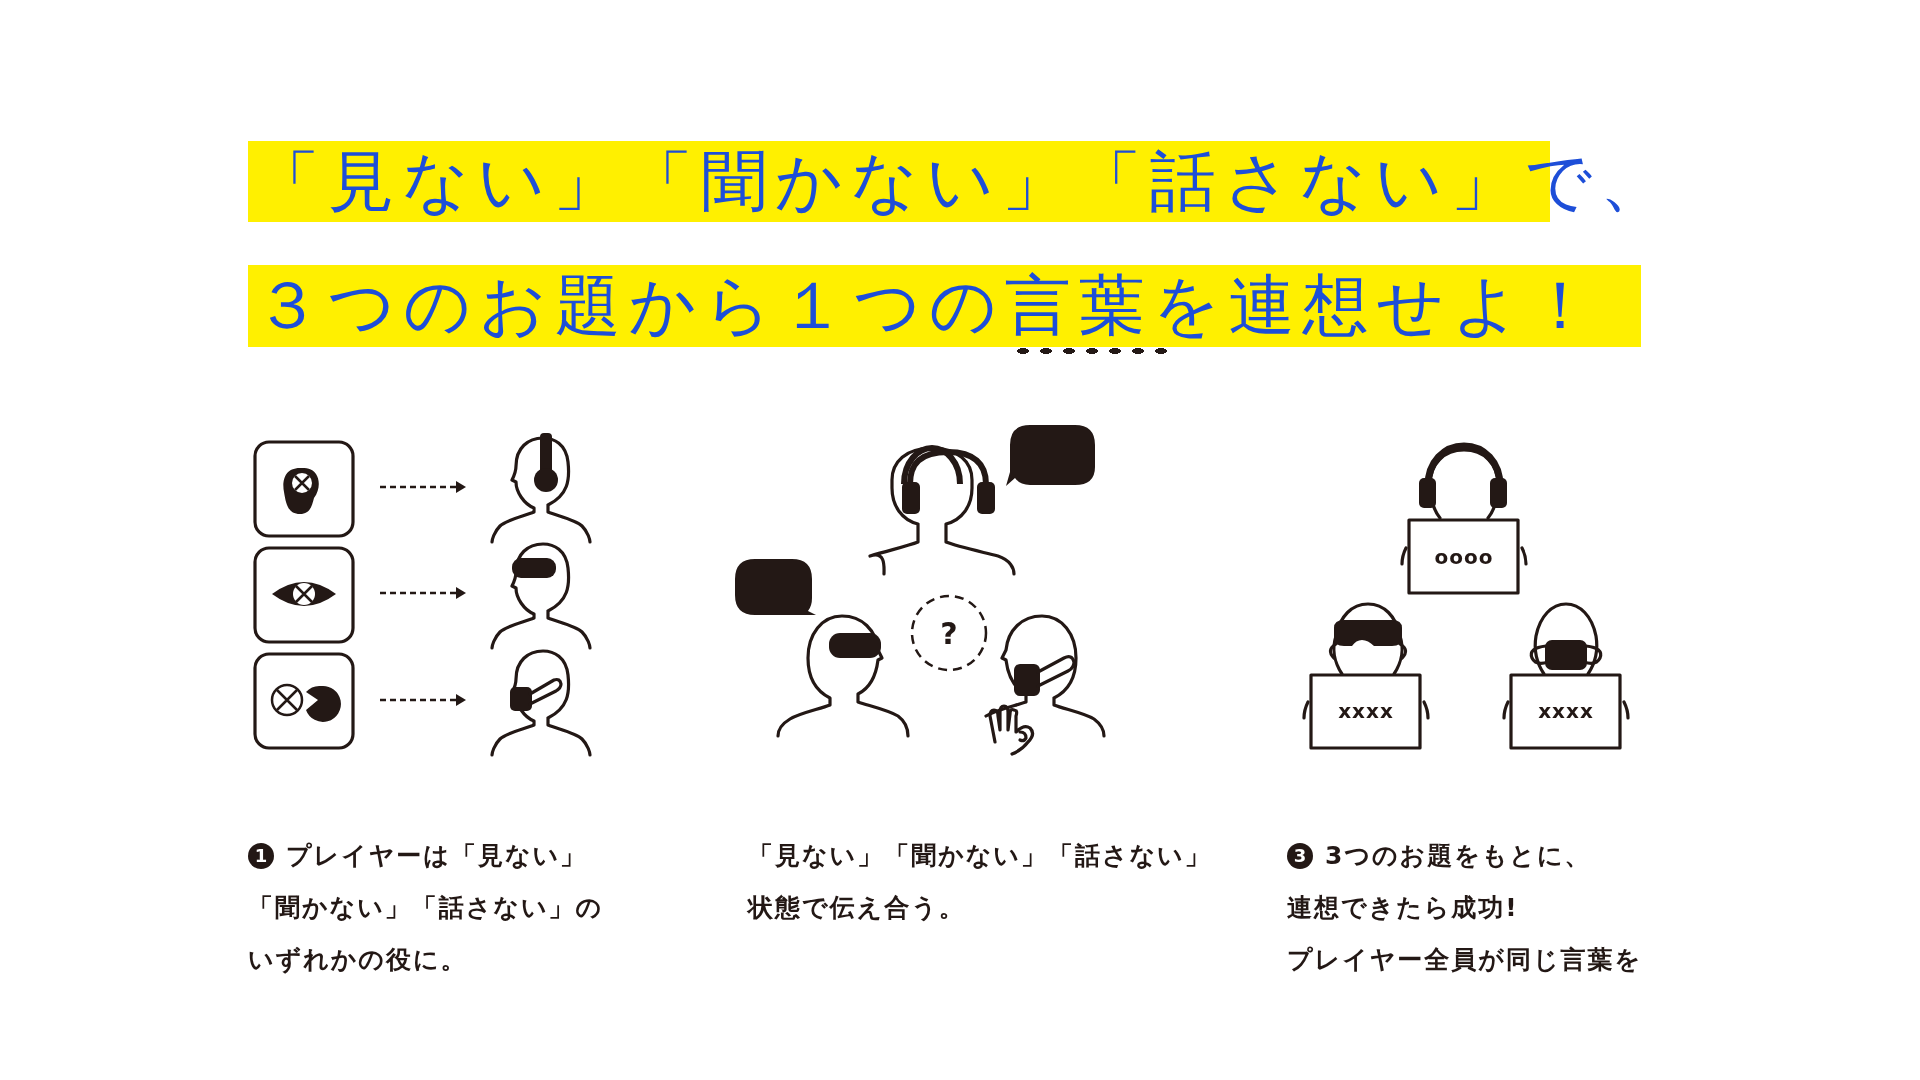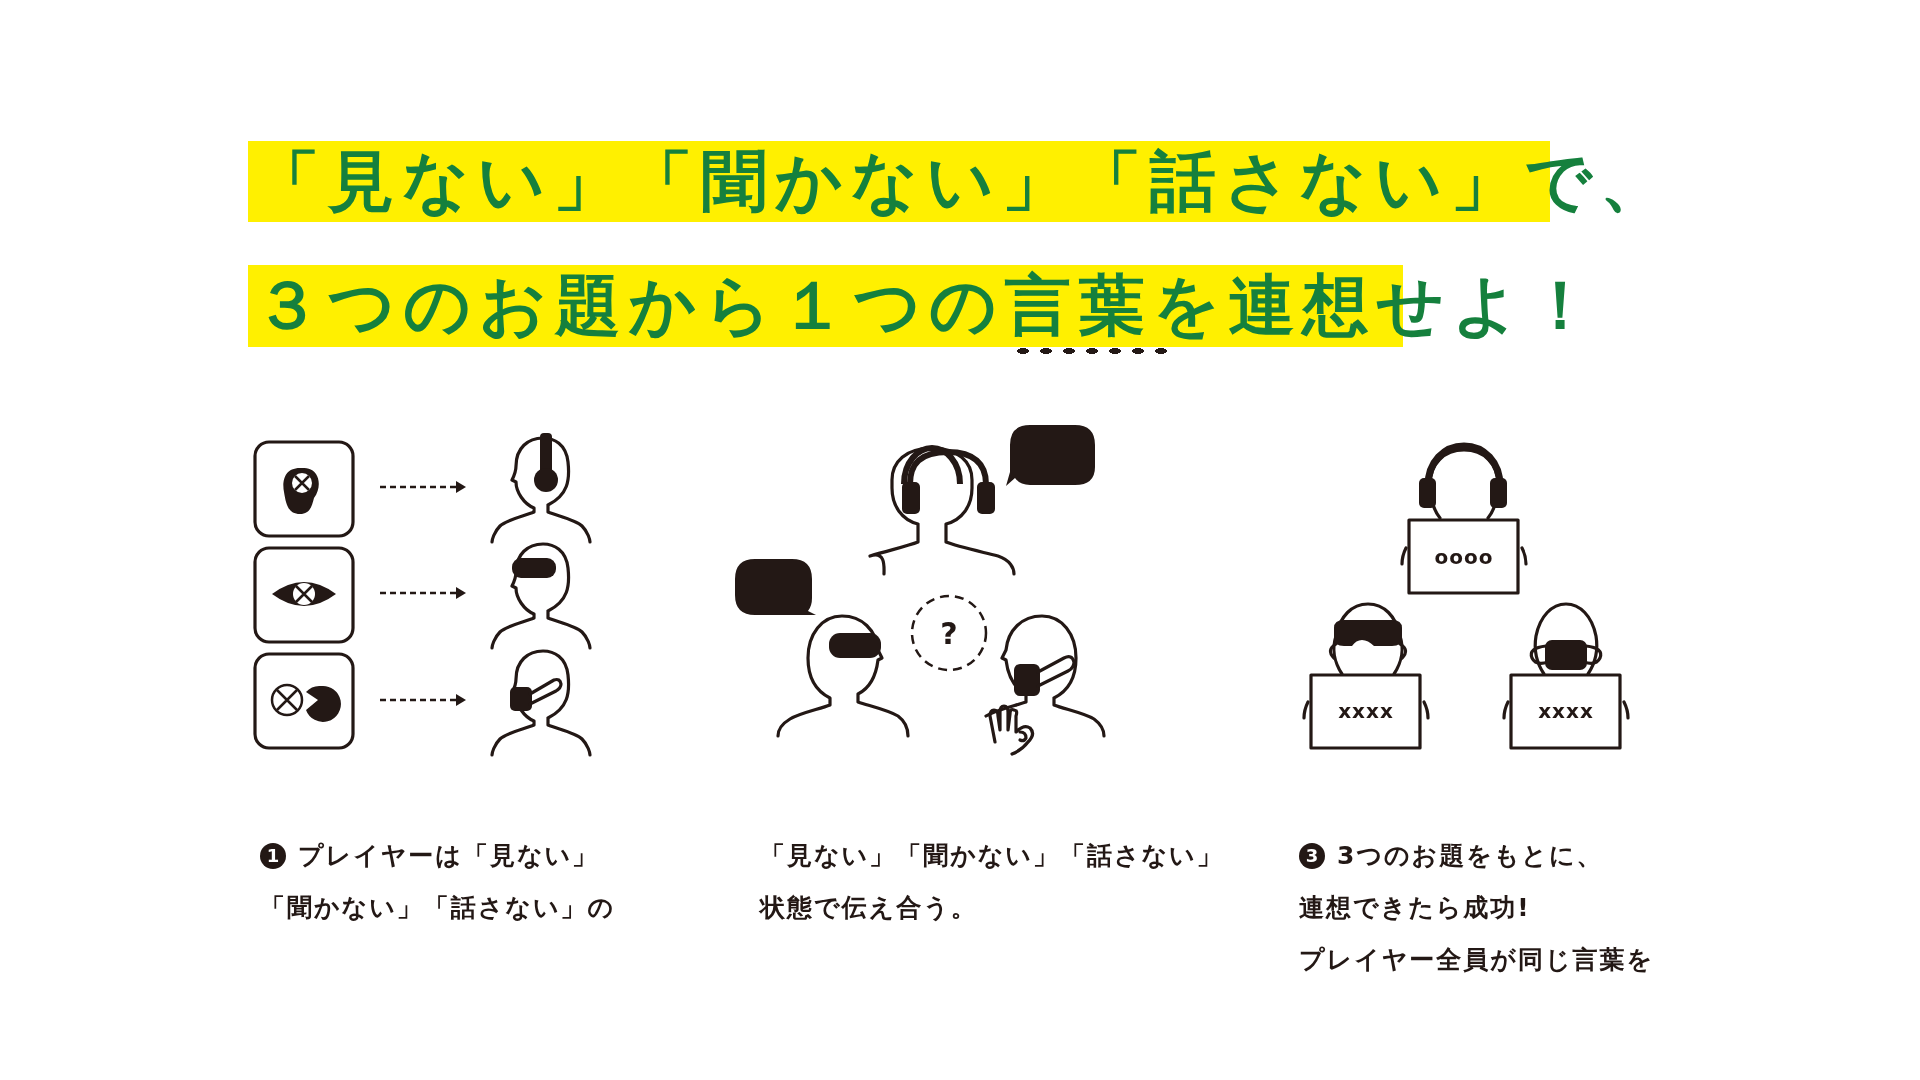--- a/index.html
+++ b/index.html
@@ -1,43 +1,43 @@
 <!DOCTYPE html>
 <html><head>
   <meta charset="utf-8">
   <style>
     html, body { margin: 0; padding: 0; }
     body {
       width: 1920px; height: 1080px; background: #ffffff; position: relative; overflow: hidden;
       font-family: "DejaVu Sans", "Liberation Sans", sans-serif; color: #231815;
     }
     .headline {
-      position: absolute; left: 248px; background: #FFF000; color: #15803d;
-      font-weight: bold; font-size: 66px; line-height: 82px; letter-spacing: 8px;
+      position: absolute; left: 248px; background: #FFF000; color: #1d4ed8;
+      font-weight: normal; font-size: 66px; line-height: 82px; letter-spacing: 8px;
       padding: 0 10px 0 6px; white-space: nowrap; box-sizing: border-box;
     }
     #hl1 { top: 141px; width: 1302px; height: 81px; }
-    #hl2 { top: 265px; width: 1155px; height: 82px; }
+    #hl2 { top: 265px; width: 1393px; height: 82px; }
     .dotted {
       position: absolute; left: 1017px; top: 348px; width: 158px; height: 6px;
       background-image: radial-gradient(ellipse 6px 3px at 6px 3px, #231815 95%, transparent 100%);
       background-size: 23px 6px; background-repeat: repeat-x;
     }
     .illus { position: absolute; text-align: right; }
     #illus1 { left: 248px; top: 430px; width: 380px; height: 340px; }
     #illus2 { left: 730px; top: 420px; width: 420px; height: 350px; }
     #illus3 { left: 1300px; top: 430px; width: 380px; height: 340px; }
     .step {
       position: absolute; top: 830px; font-size: 25px; font-weight: bold; line-height: 52px;
       letter-spacing: 2px; color: #231815; white-space: nowrap;
     }
     #step1 { left: 248px; }
     #step2 { left: 748px; }
     #step3 { left: 1287px; }
-    .step-line { display: block; height: 52px; margin-left: 12px; }
+    .step-line { display: block; height: 52px; }
     .num {
       display: inline-block; width: 26px; height: 26px; border-radius: 50%;
       background: #231815; color: #fff; font-size: 18px; line-height: 26px; text-align: center;
       letter-spacing: 0; margin-right: 12px; vertical-align: 2px;
     }
     svg .s { fill: none; stroke: #231815; stroke-width: 3.2; stroke-linecap: round; stroke-linejoin: round; }
     svg .f { fill: #231815; }
     svg .w { fill: #ffffff; }
   </style>
 </head>
@@ -164,20 +164,21 @@
       <rect class="s" x="211" y="245" width="109" height="73" fill="#fff"></rect>
       <path class="s" d="M208 272 Q204 280 204 288 M324 272 Q328 280 328 288"></path>
       <text x="266" y="288" text-anchor="middle" font-size="20" font-weight="bold" fill="#231815" letter-spacing="1" font-family="DejaVu Sans, sans-serif">xxxx</text>
     </g>
   </svg>
 </div>
 
 <div class="step" id="step1">
   <span class="step-line"><span class="num">1</span><span>プレイヤーは「見ない」</span></span>
   <span class="step-line">「聞かない」「話さない」の</span>
+  <span class="step-line">いずれかの役に。</span>
 </div>
 
 <div class="step" id="step2">
   <span class="step-line">「見ない」「聞かない」「話さない」</span>
   <span class="step-line">状態で伝え合う。</span>
 </div>
 
 <div class="step" id="step3">
   <span class="step-line"><span class="num">3</span><span>3つのお題をもとに、</span></span>
   <span class="step-line">連想できたら成功!</span>

